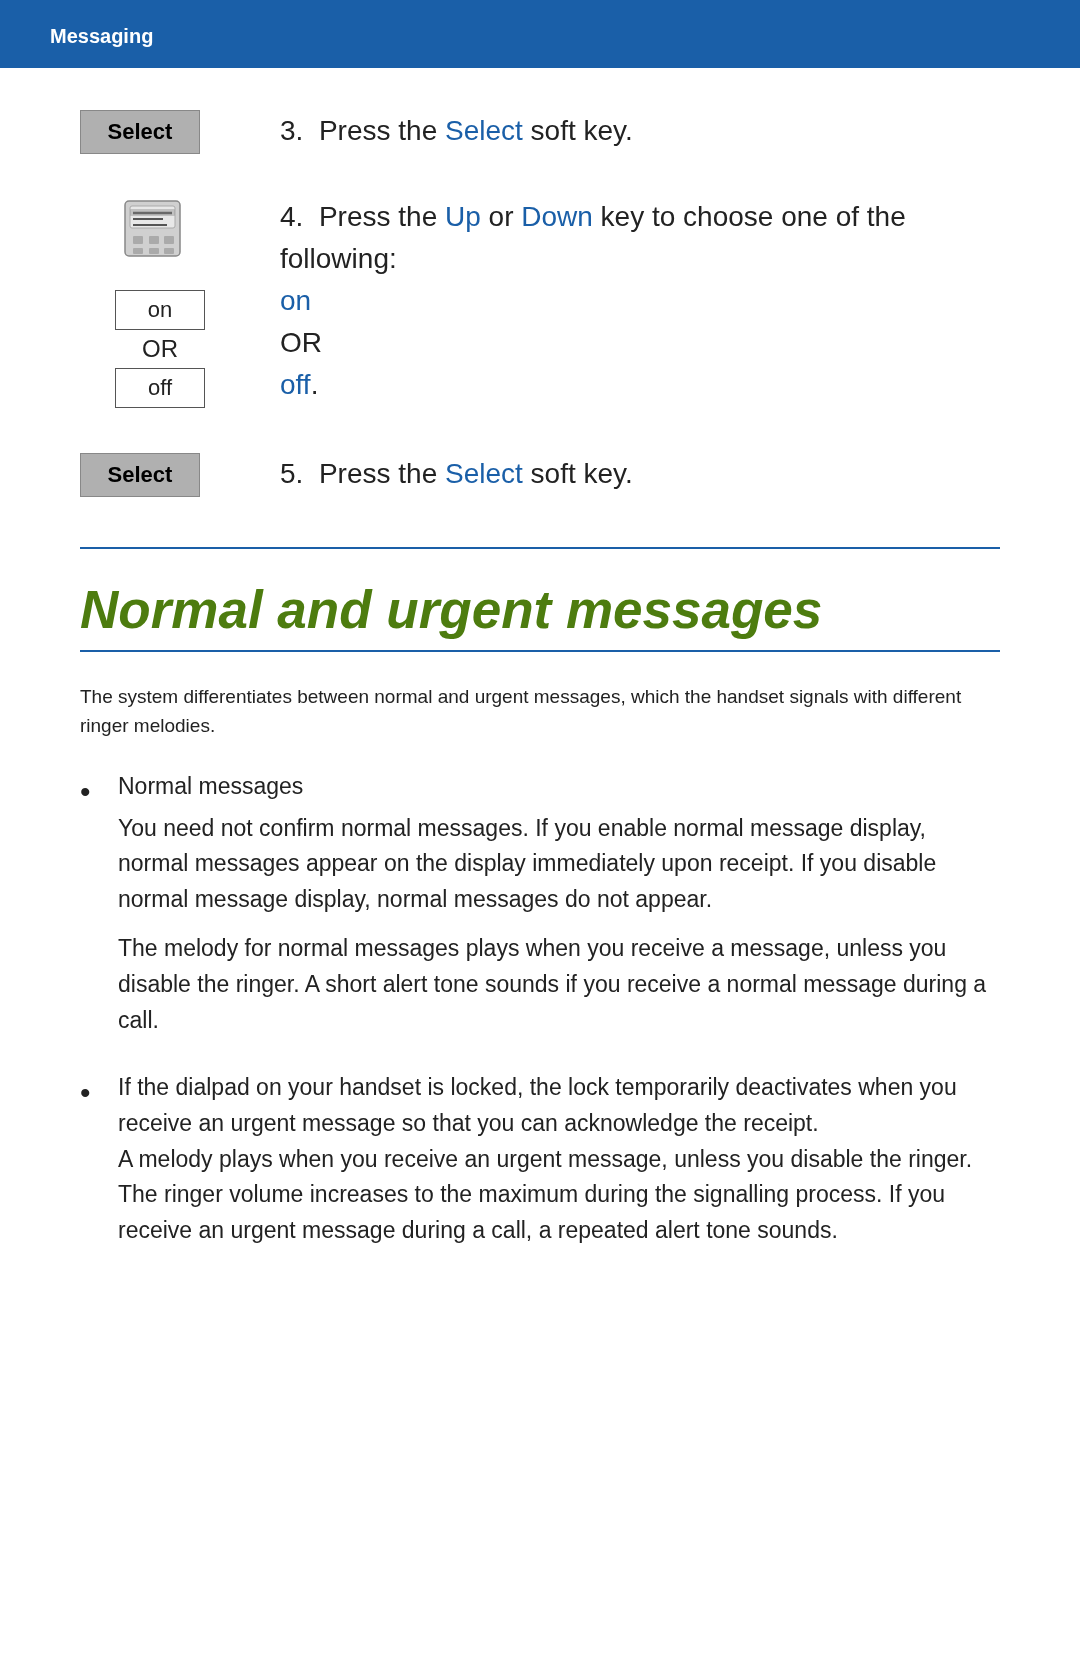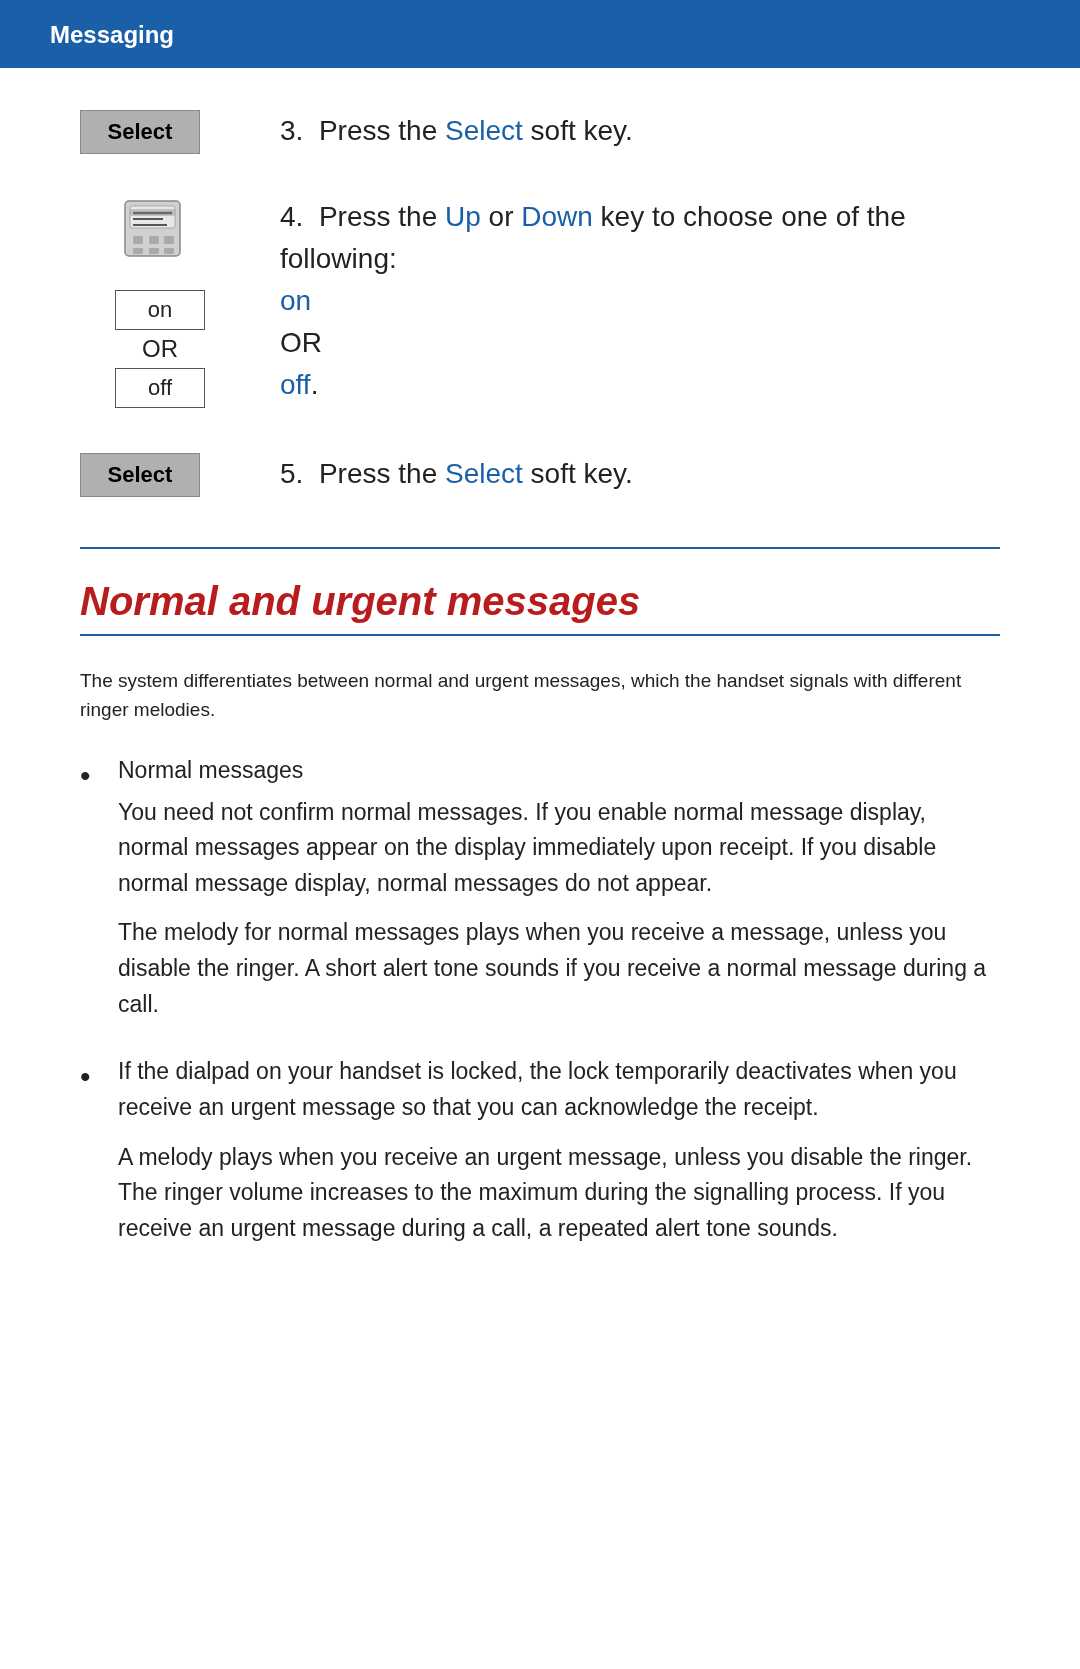--- a/index.html
+++ b/index.html
@@ -16,21 +16,21 @@
 
     .header-bar {
       background: #1a5fa8;
       padding: 18px 50px;
       margin-bottom: 40px;
     }
 
     .header-bar span {
       color: #ffffff;
       font-weight: bold;
-      font-size: 24px;
+      font-size: 20px;
     }
 
     .page-content {
       padding: 0 80px 120px 80px;
     }
 
     .step-row {
       display: flex;
       align-items: flex-start;
       margin-bottom: 40px;
@@ -93,22 +93,22 @@
 
     .blue-text { color: #1a5fa8; }
 
     .section-divider {
       border: none;
       border-top: 2.5px solid #1a5fa8;
       margin: 50px 0 30px 0;
     }
 
     .section-heading {
-      color: #b91c1c;
-      font-size: 40px;
+      color: #4d7c0f;
+      font-size: 53px;
       font-weight: bold;
       font-style: italic;
       margin-bottom: 10px;
     }
 
     .body-text {
       font-size: 19px;
       line-height: 1.55;
       margin-bottom: 28px;
     }
@@ -228,19 +228,19 @@
       <div class="bullet-content">
         <div class="bullet-title">Normal messages</div>
         <div class="bullet-body" style="margin-bottom:14px;">You need not confirm normal messages. If you enable normal message display, normal messages appear on the display immediately upon receipt. If you disable normal message display, normal messages do not appear.</div>
         <div class="bullet-body">The melody for normal messages plays when you receive a message, unless you disable the ringer. A short alert tone sounds if you receive a normal message during a call.</div>
       </div>
     </li>
 
     <li>
       <span class="bullet-dot">•</span>
       <div class="bullet-content">
-        <div class="bullet-body" style="margin-bottom:14px;">If the dialpad on your handset is locked, the lock temporarily deactivates when you receive an urgent message so that you can acknowledge the receipt.</div>
+        <div class="bullet-body" style="">If the dialpad on your handset is locked, the lock temporarily deactivates when you receive an urgent message so that you can acknowledge the receipt.</div>
         <div class="bullet-body">A melody plays when you receive an urgent message, unless you disable the ringer. The ringer volume increases to the maximum during the signalling process. If you receive an urgent message during a call, a repeated alert tone sounds.</div>
       </div>
     </li>
   </ul>
 
 </div>
 
 </body></html>

